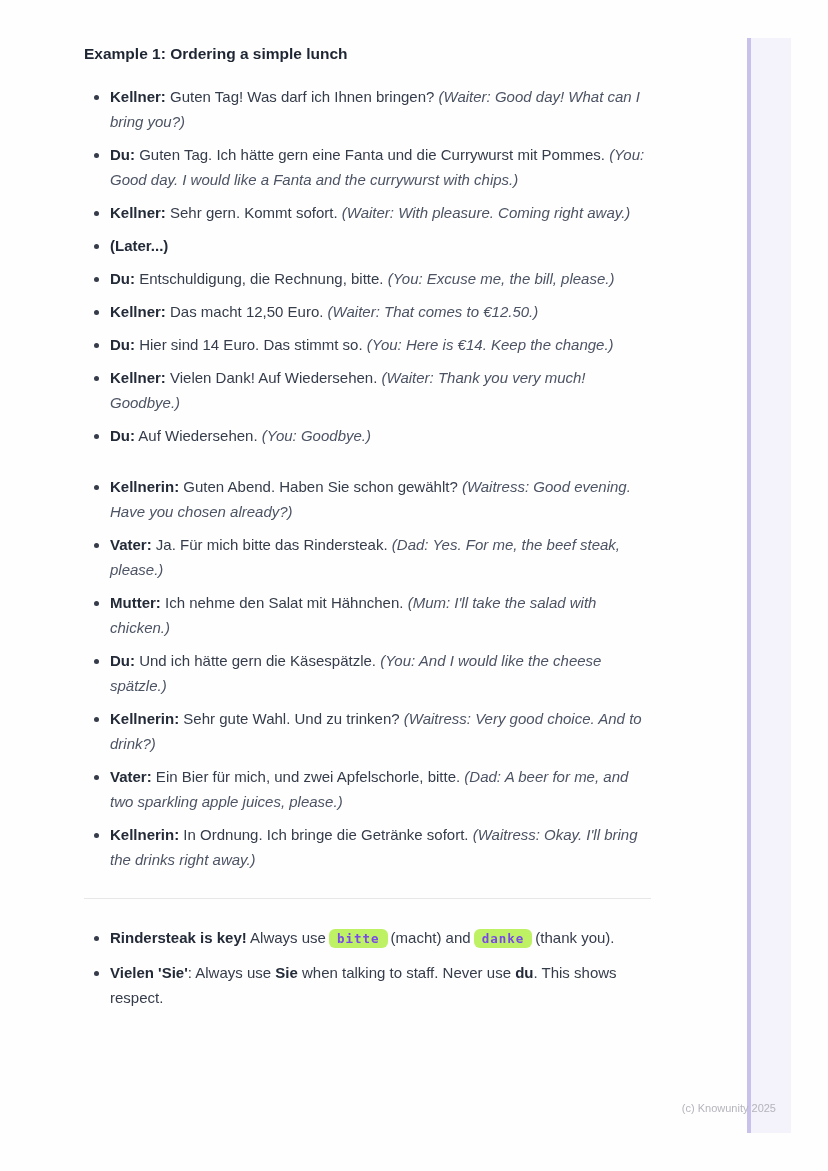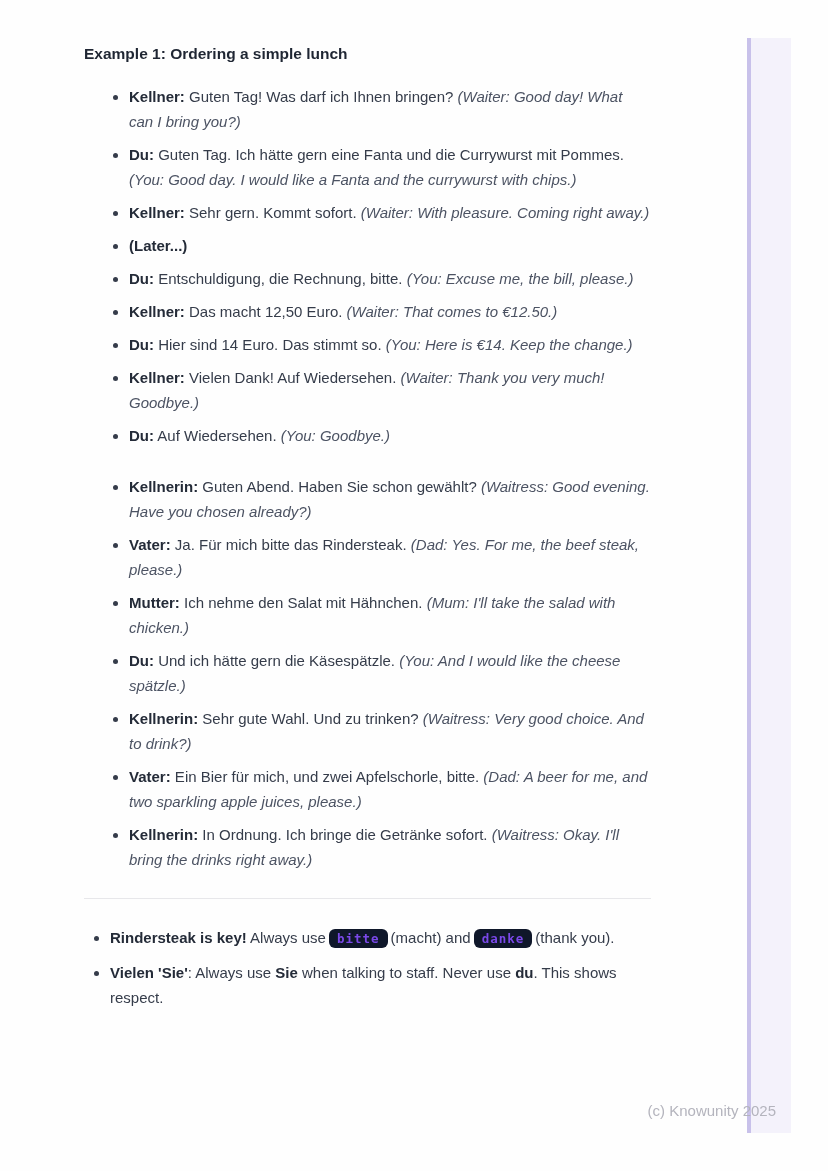--- a/index.html
+++ b/index.html
@@ -27,21 +27,20 @@
   ul.dialogue-list {
     list-style: disc;
     margin: 0 0 26px 0;
     padding: 0 0 0 26px;
   }
   ul.dialogue-list li {
     font-size: 15px;
     line-height: 25px;
     color: #353c4a;
     margin-bottom: 8px;
-    margin-left: 19px;
   }
   ul.dialogue-list li::marker { color: #353c4a; }
   .speaker { font-weight: 700; color: #242b38; }
   .translation { font-style: italic; color: #4c5363; }
   hr.divider {
     border: 0;
     border-top: 1px solid #e7e7ea;
     margin: 22px 0 26px 0;
     width: 567px;
   }
@@ -63,40 +62,40 @@
     color: #353c4a;
     margin-bottom: 9px;
   }
   ul.remember-list li::marker { color: #353c4a; }
   ul.remember-list strong { color: #242b38; }
   code.chip {
     font-family: "DejaVu Sans Mono", monospace;
     font-size: 12.5px;
     font-weight: bold;
     color: #7a48e8;
-    background: #0f172a;
+    background: #bef264;
     border-radius: 6px;
     padding: 2px 8px;
     letter-spacing: 1px;
     margin: 0 3px;
   }
   .side-accent {
     position: absolute;
     left: 747px;
     top: 38px;
     width: 40px;
     height: 1095px;
     background: #f4f2fb;
     border-left: 4px solid #c8c1ea;
   }
   .watermark {
     position: absolute;
     right: 52px;
     top: 1102px;
-    font-size: 15px;
+    font-size: 11px;
     color: #b4b4bd;
     z-index: 2;
     text-align: right;
   }
 </style>
 </head>
 <body>
 
 <div class="page">
   <div class="content">

